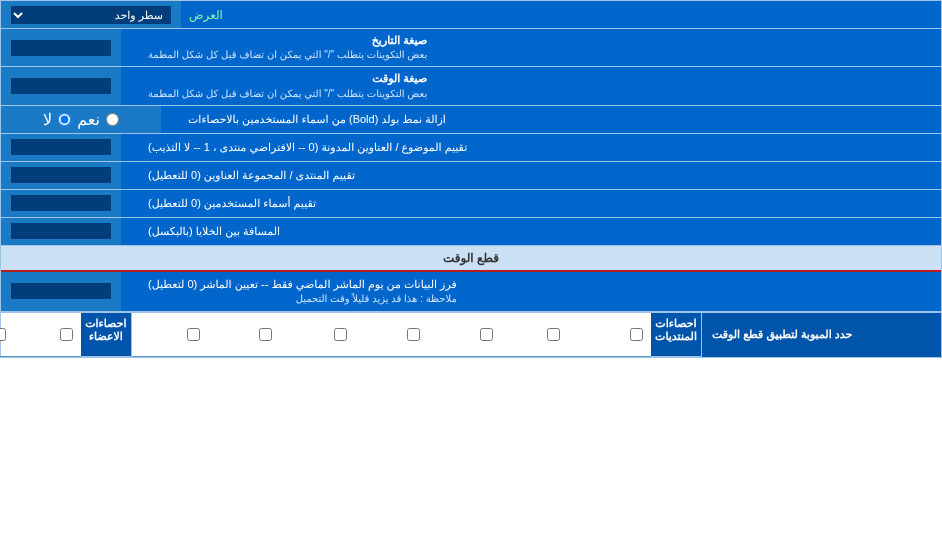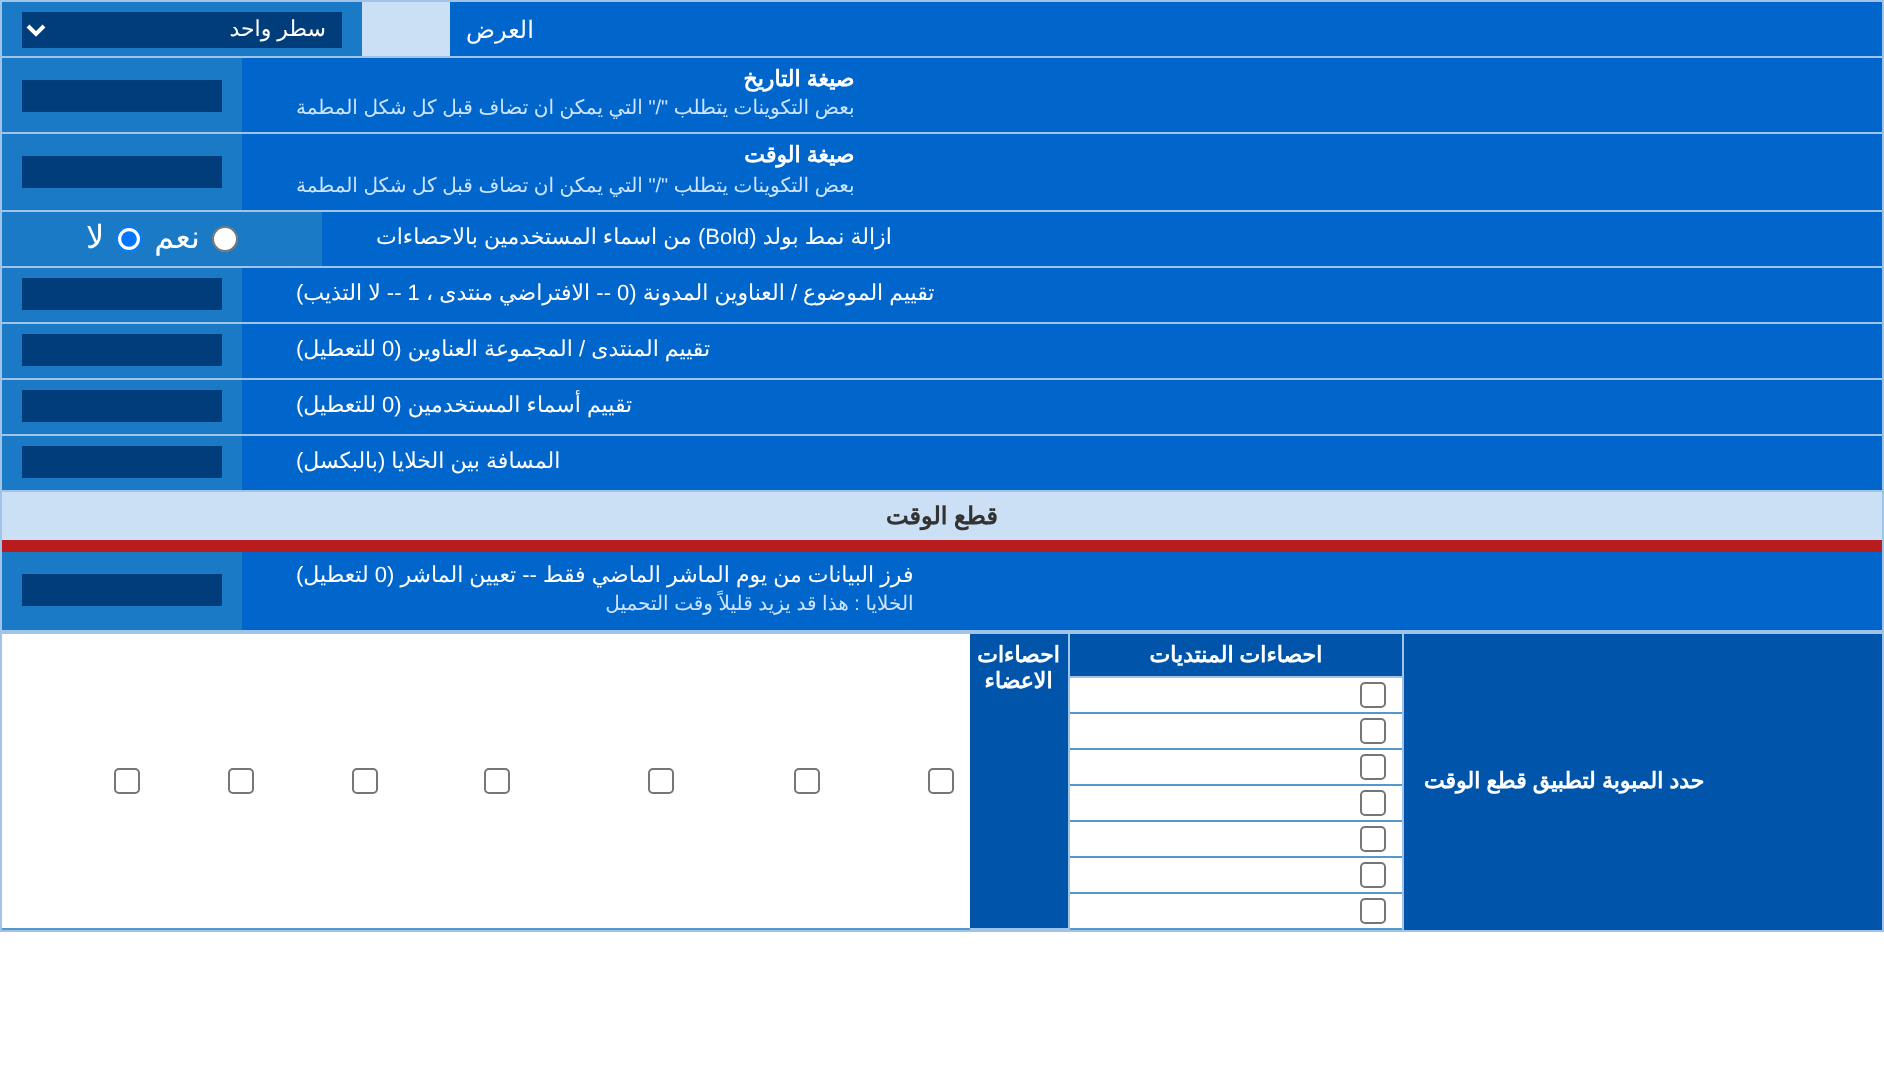--- a/index.html
+++ b/index.html
@@ -56,21 +56,21 @@
       font-size: 11px;
     }
 
     .section-header {
       background: #cce0f5;
       color: #333;
       text-align: center;
       padding: 5px 8px;
       font-weight: bold;
       font-size: 12px;
-      border-bottom: 6px solid #b91c1c;
+      border-bottom: 2px solid #b91c1c;
     }
 
     .radio-cell {
       background: #1a7ac5;
       display: flex;
       align-items: center;
       justify-content: center;
       padding: 3px 10px;
       min-width: 160px;
       gap: 6px;
@@ -114,21 +114,21 @@
       color: #cce4ff;
       display: block;
     }
   </style>
 </head>
 <body>
 
 <div style="width:942px; background:#fff; border: 1px solid #a0c4e8;">
 
   <div class="row" style="background:#cce0f5;">
-    <div style="flex:1; background:#0066cc; color:#ffffff; padding:4px 8px; text-align:right; font-size:12px; display:flex; align-items:center; justify-content:flex-end;margin-left:44px;">العرض</div>
+    <div style="flex:1; background:#0066cc; color:#86efac; padding:4px 8px; text-align:right; font-size:12px; display:flex; align-items:center; justify-content:flex-end;">العرض</div>
     <div style="background:#1a7ac5; display:flex; align-items:center; justify-content:center; padding:3px 5px; min-width:180px; width:180px;">
       <select style="background:#003d7a;color:#fff;border:none;padding:2px 4px;font-size:11px;width:160px;font-family:Tahoma,Arial,sans-serif;">
         <option>سطر واحد</option>
       </select>
     </div>
   </div>
 
   <div class="row">
     <div class="label-cell wide">
       <div>
@@ -190,35 +190,35 @@
       <input type="text" style="">
     </div>
   </div>
 
   <div class="section-header">قطع الوقت</div>
 
   <div class="row" style="min-height:40px;">
     <div class="label-cell wide">
       <div>
         <div>فرز البيانات من يوم الماشر الماضي فقط -- تعيين الماشر (0 لتعطيل)</div>
-        <div class="sub-label">الخلايا : هذا قد يزيد قليلاً وقت التحميل</div>
+        <div class="sub-label">ملاحظة : هذا قد يزيد قليلاً وقت التحميل</div>
       </div>
     </div>
     <div class="input-cell">
       <input type="text" style="">
     </div>
   </div>
 
   <div style="display:flex; flex-direction:row; border-top:1px solid #a0c4e8;">
 
     <div style="background:#0055aa; color:#fff; padding:6px 10px; text-align:right; display:flex; align-items:center; justify-content:flex-end; font-size:11px; font-weight:bold; width:240px; min-width:240px; border-left:1px solid #a0c4e8;">حدد المبوبة لتطبيق قطع الوقت</div>
 
     <div style="flex:1; display:flex; flex-direction:row;">
 
-      <div style="flex:1; display:flex; flex-direction:column; border-left:1px solid #a0c4e8;">
+      <div style="flex:1; display:flex; flex-direction:row; border-left:1px solid #a0c4e8;">
         <div class="stats-header">احصاءات المنتديات</div>
         <div class="stats-item">
           <input type="checkbox" style="">
           <span>آخر المشاركات</span>
         </div>
         <div class="stats-item">
           <input type="checkbox" style="">
           <span>آخر أخبار المنتدى</span>
         </div>
         <div class="stats-item">

